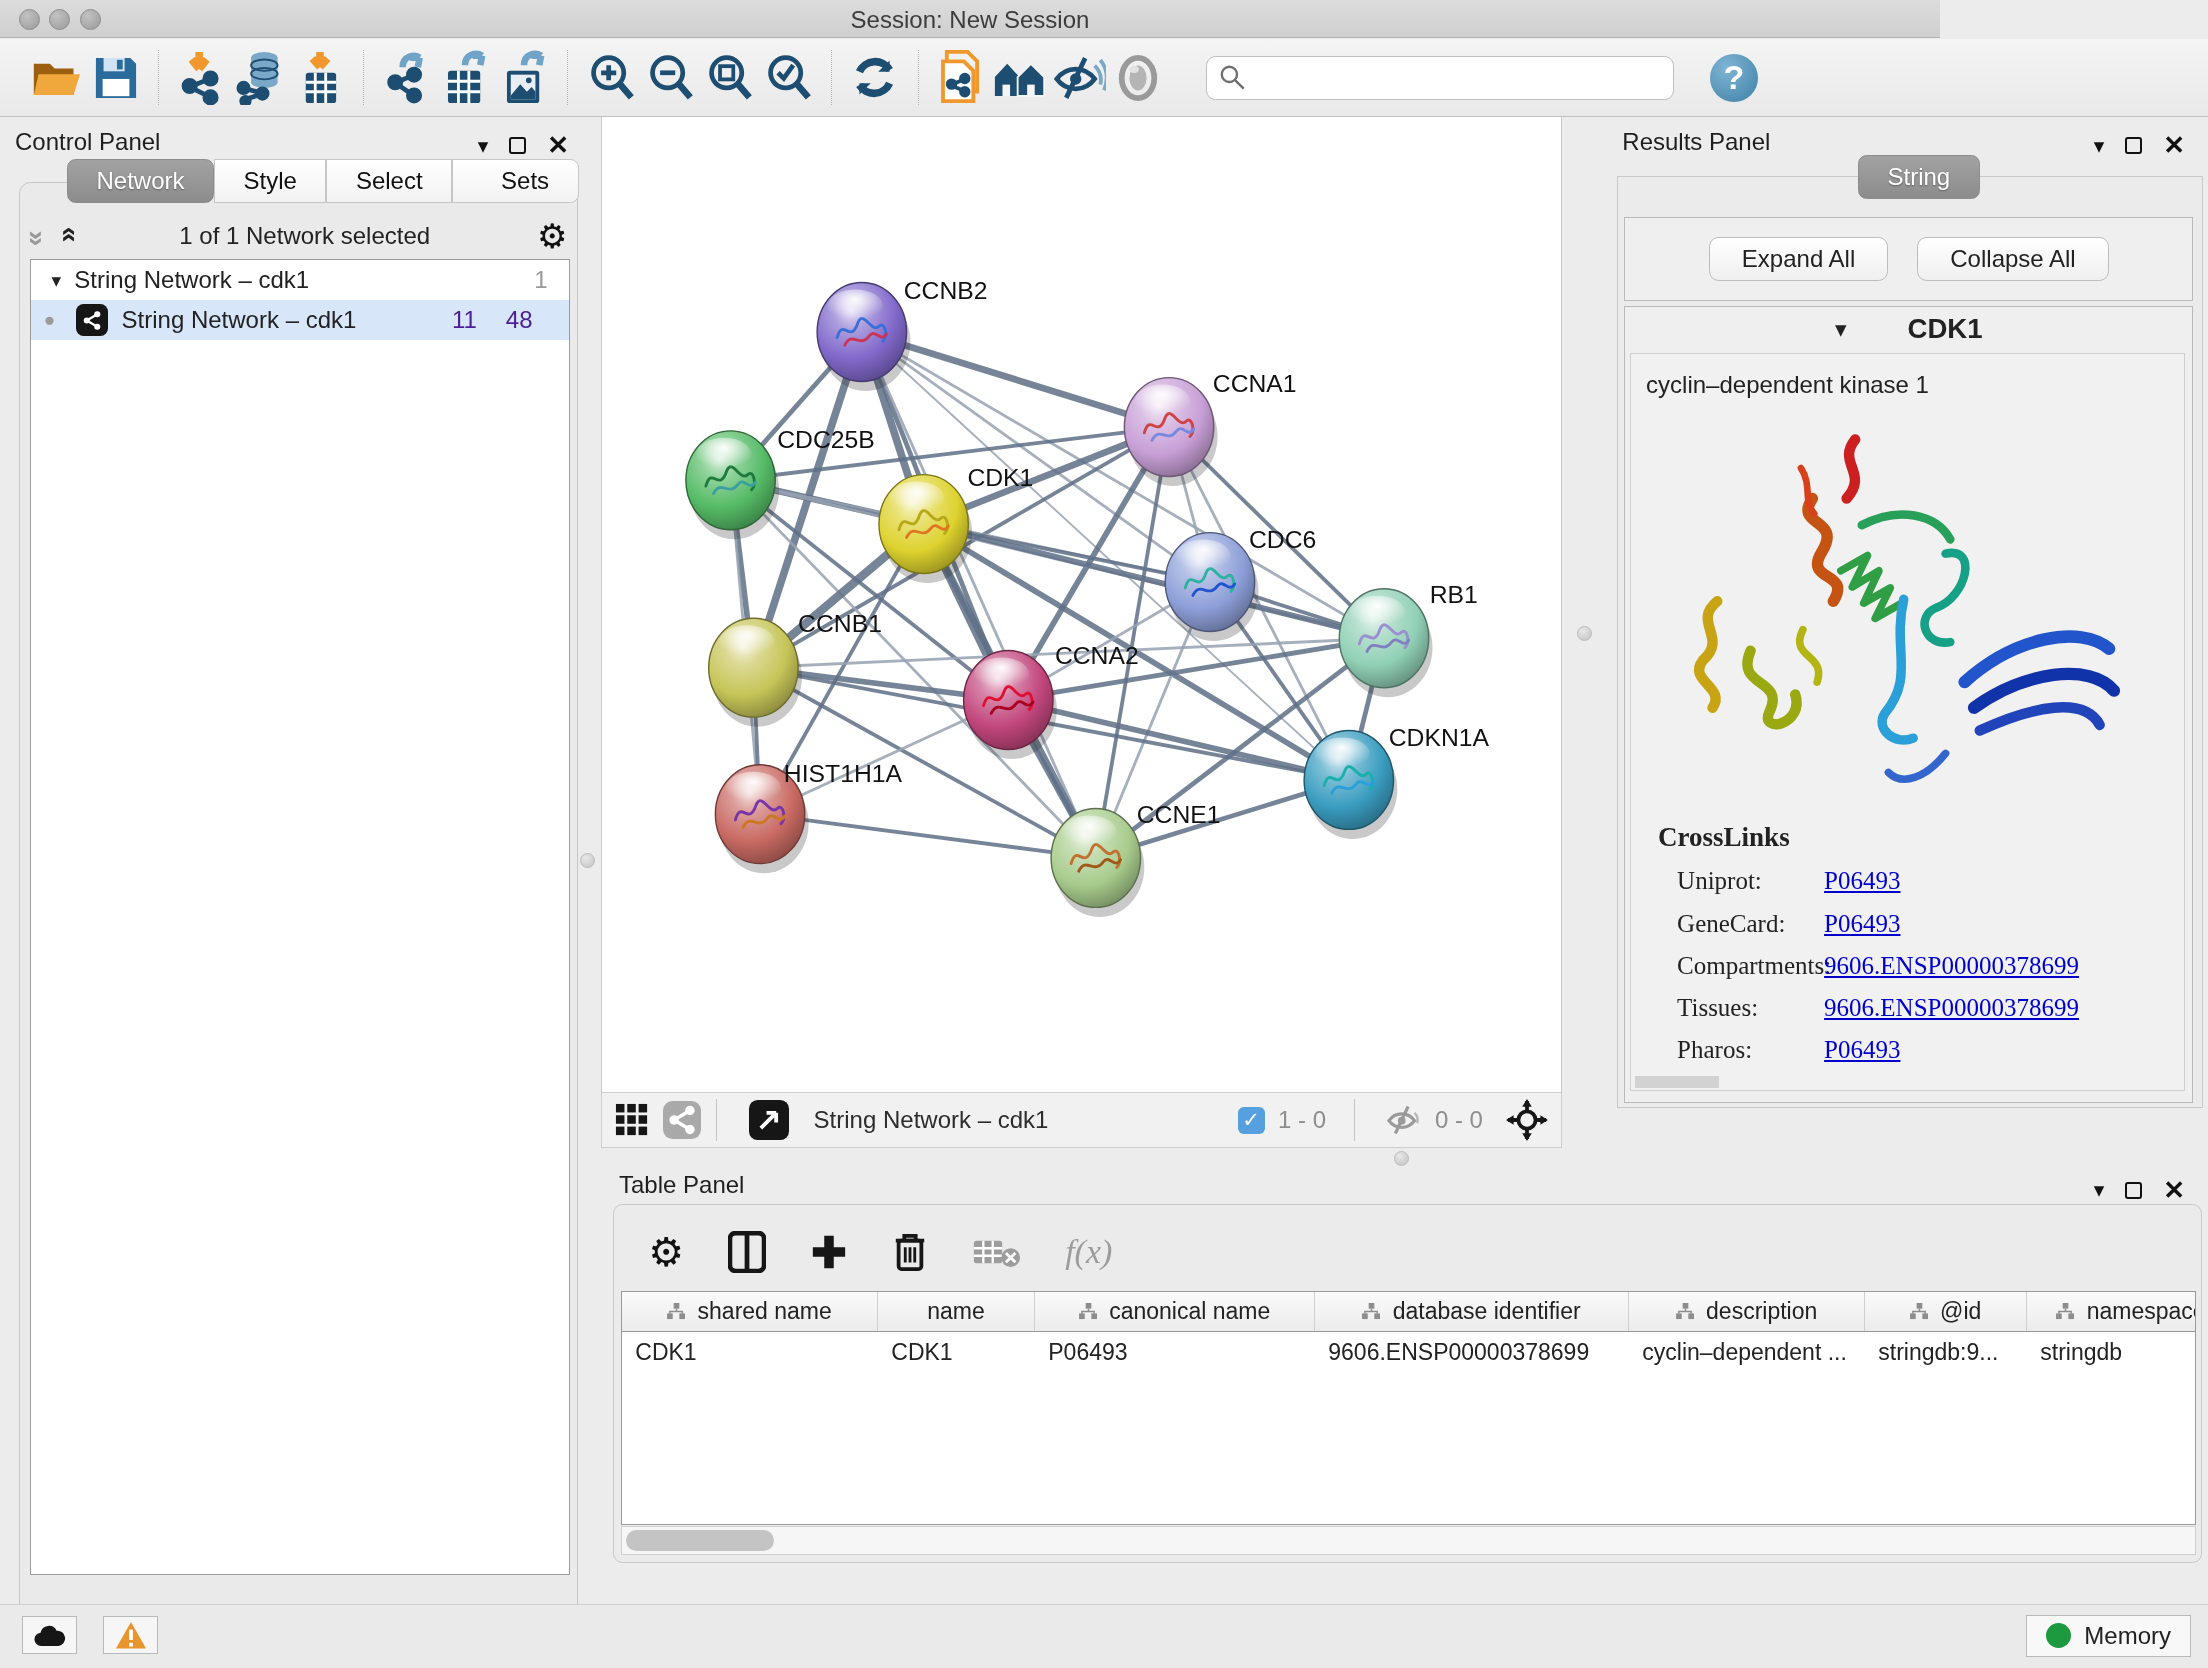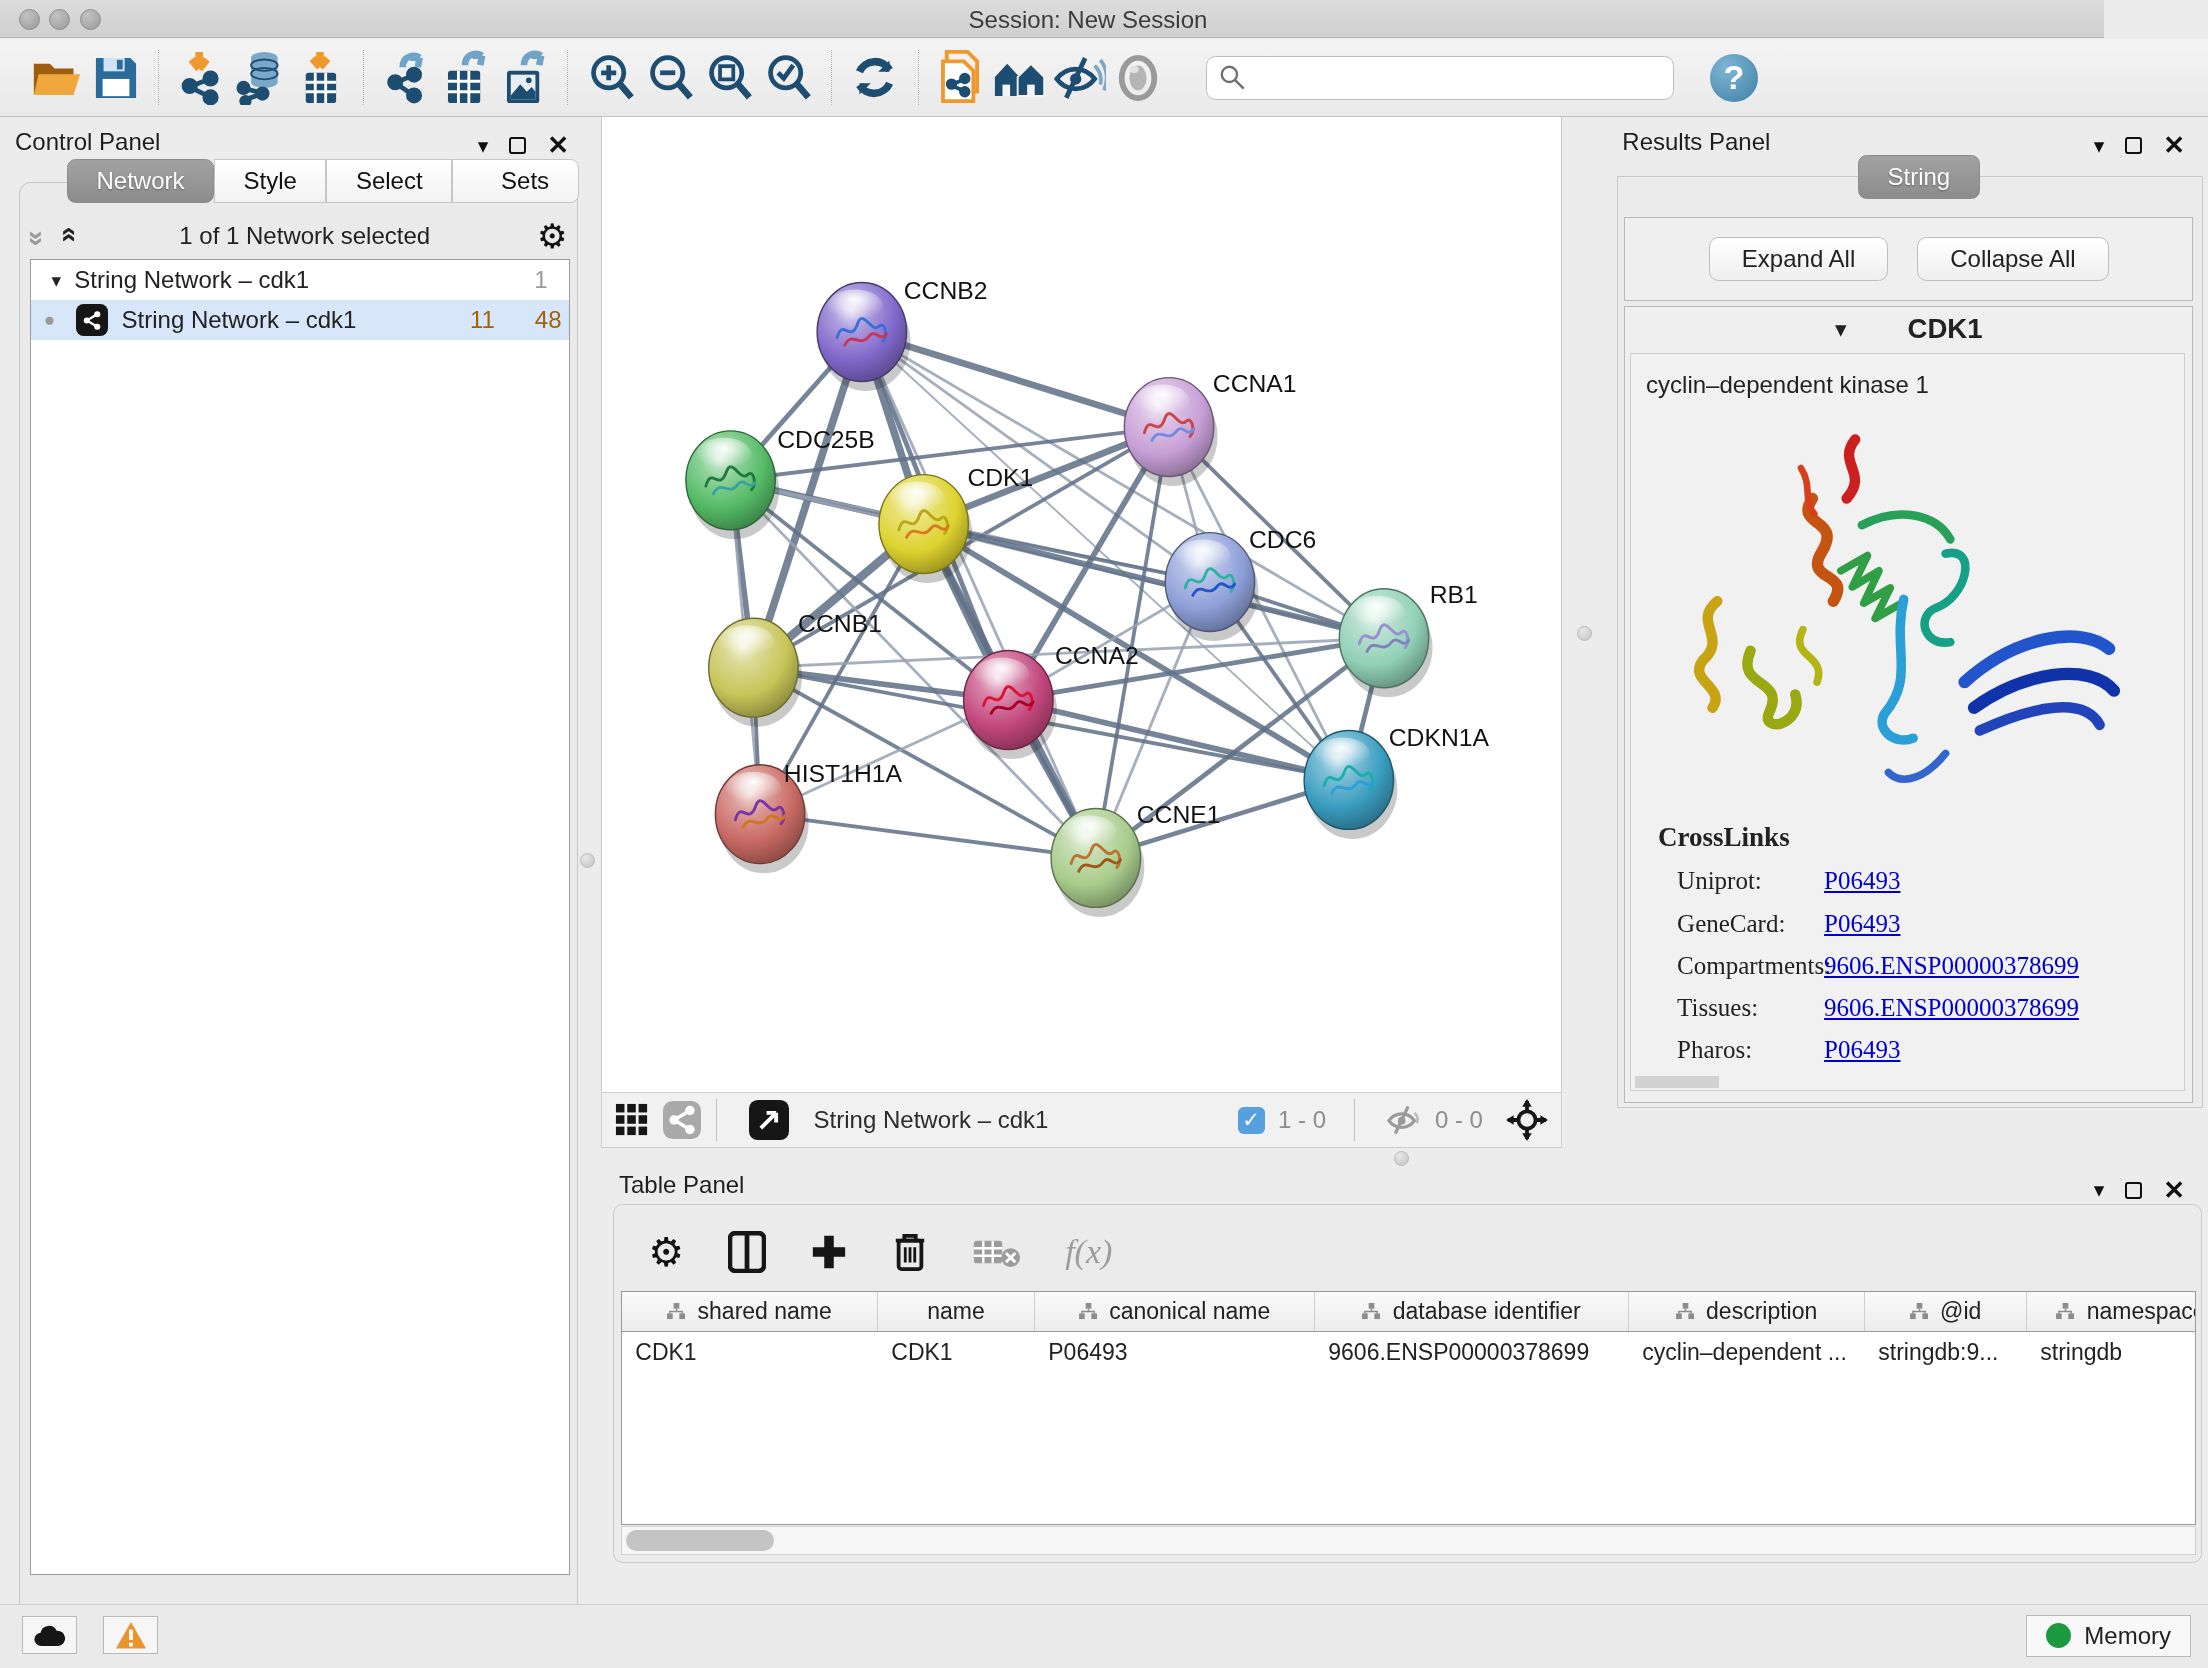--- a/index.html
+++ b/index.html
@@ -1,21 +1,21 @@
 <!DOCTYPE html>
 <html style="font-size:15px"><head>
 <meta charset="utf-8">
 <style>
   * { margin:0; padding:0; box-sizing:border-box; }
   html,body { width:2208px; height:1668px; }
   body { font-family:"Liberation Sans",sans-serif; background:#ececec; position:relative; overflow:hidden; color:#222; }
 
   
-  .titlebar { position:absolute; left:0; top:0; width:2104px; height:38px;
-    background:linear-gradient(#dcdcdc,#cfcfcf); border-bottom:1px solid #b3b3b3;padding-left:36px; }
+  .titlebar { position:absolute; left:0; top:0; width:1940px; height:38px;
+    background:linear-gradient(#dcdcdc,#cfcfcf); border-bottom:1px solid #b3b3b3; }
   .traffic { position:absolute; top:8.6px; width:21px; height:21px; border-radius:50%;
     background:radial-gradient(circle at 35% 30%, #c2c2c2, #9a9a9a); border:1px solid #8b8b8b; }
   .win-title { position:absolute; top:5.7px; width:100%; text-align:center; font-size:24px; color:#3c3c3c; }
 
   
   .toolbar { position:absolute; left:0; top:39px; width:2208px; height:78px;
     background:linear-gradient(#f4f4f4,#e9e9e9); border-bottom:1px solid #c2c2c2;
     display:flex; align-items:center; padding-left:27px; }
   .tbtn { width:59px; height:59px; display:flex; align-items:center; justify-content:center; }
   .tsep { width:1px; height:55px; border-left:1.9px dotted #b0b0b0; margin:0 13.3px; }
@@ -55,21 +55,21 @@
   .gear { font-size:34px; color:#111; line-height:1; }
   .net-list { position:absolute; left:9.5px; top:76px; width:540px; height:1316px;
     background:#fff; border:1.9px solid #9a9a9a; overflow:hidden; }
   .net-row { height:40px; display:flex; align-items:center; font-size:24px; }
   .net-row .arrow { margin:0 13.3px 0 21px; font-size:19px; }
   .net-row .cnt { color:#9a9a9a; margin-left:auto; margin-right:21px; }
   .net-row.child { background:#d8e6f9; }
   .net-row .bullet { color:#9a9a9a; font-size:19px; margin:0 21px 0 13.3px; }
   .stringicon { width:32px; height:32px; background:#161616; border-radius:7.6px; margin-right:13.3px;
     display:flex; align-items:center; justify-content:center; }
-  .net-row.child .cnts { margin-left:auto; display:flex; gap:40px; margin-right:7px; color:#a16207; }
+  .net-row.child .cnts { margin-left:auto; display:flex; gap:29px; margin-right:36px; color:#4c1d95; }
 
   
   .canvas { position:absolute; left:601px; top:117px; width:961px; height:975px; background:#fff;
     border-left:1px solid #c9c9c9; border-right:1px solid #c9c9c9; }
   .canvas-toolbar { position:absolute; left:601px; top:1092px; width:961px; height:56px;
     background:#f1f1f1; border:1px solid #cdcdcd; display:flex; align-items:center; padding:0 13.3px; }
   .ct-sep { width:1px; height:42px; background:#c4c4c4; margin:0 15px; }
   .ct-title { font-size:24px; color:#2c2c2c; margin-left:25px; }
   .ct-right { margin-left:auto; display:flex; align-items:center; gap:13.3px; }
   .ckbox { width:27px; height:27px; background:#57a0e0; border-radius:5.7px; color:#fff; font-size:21px;

